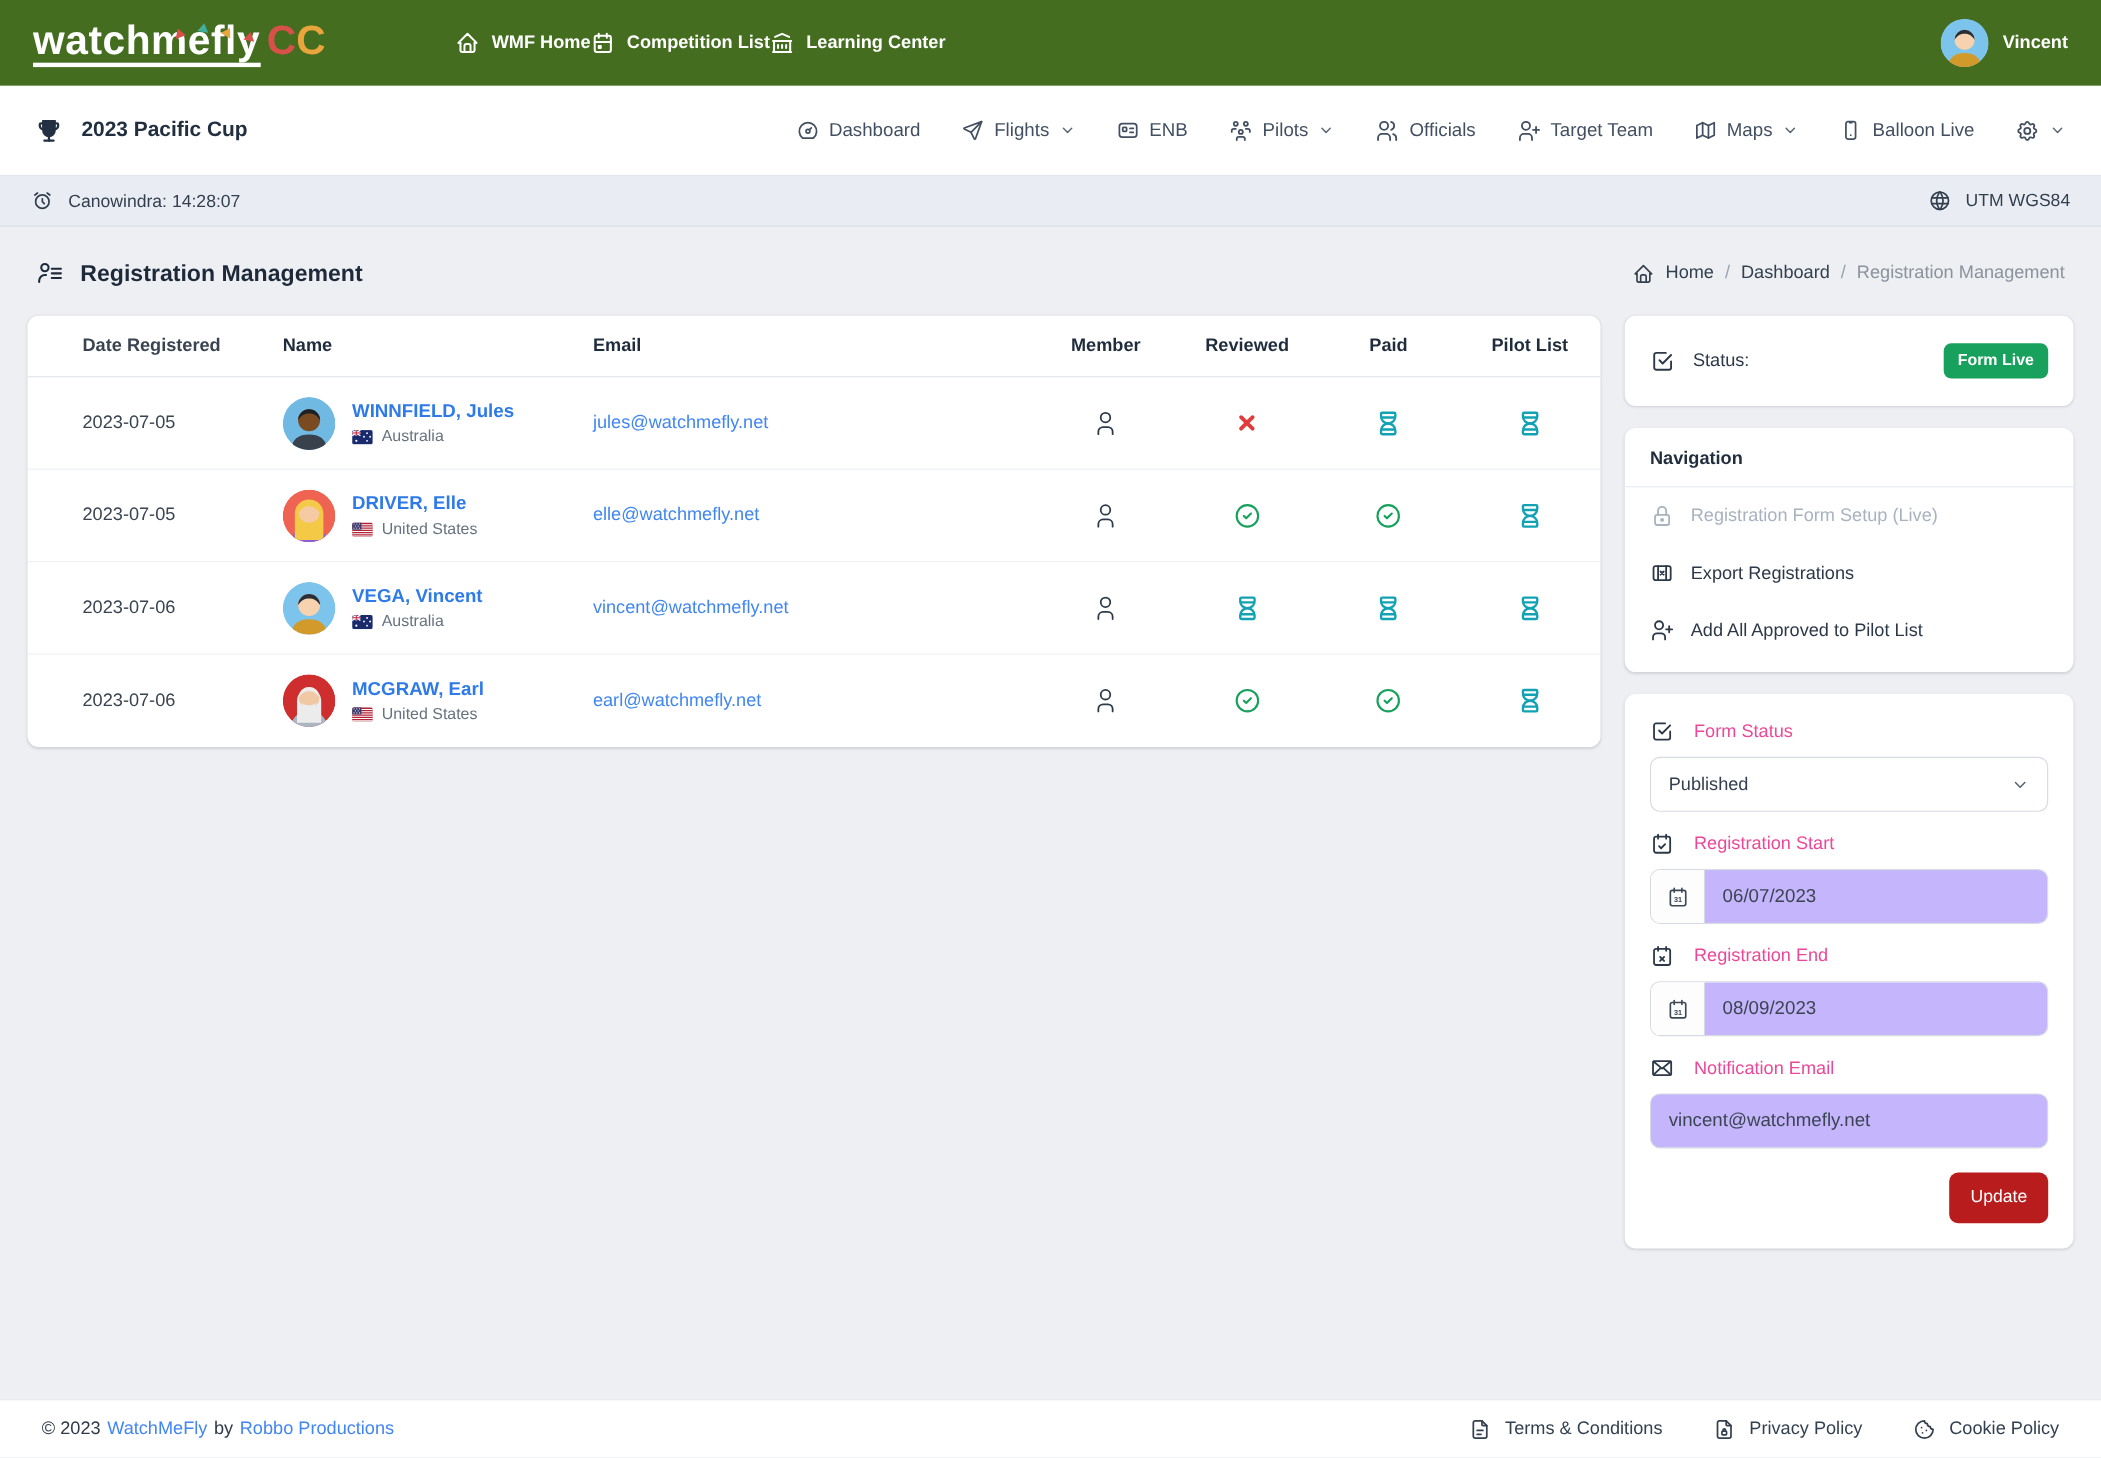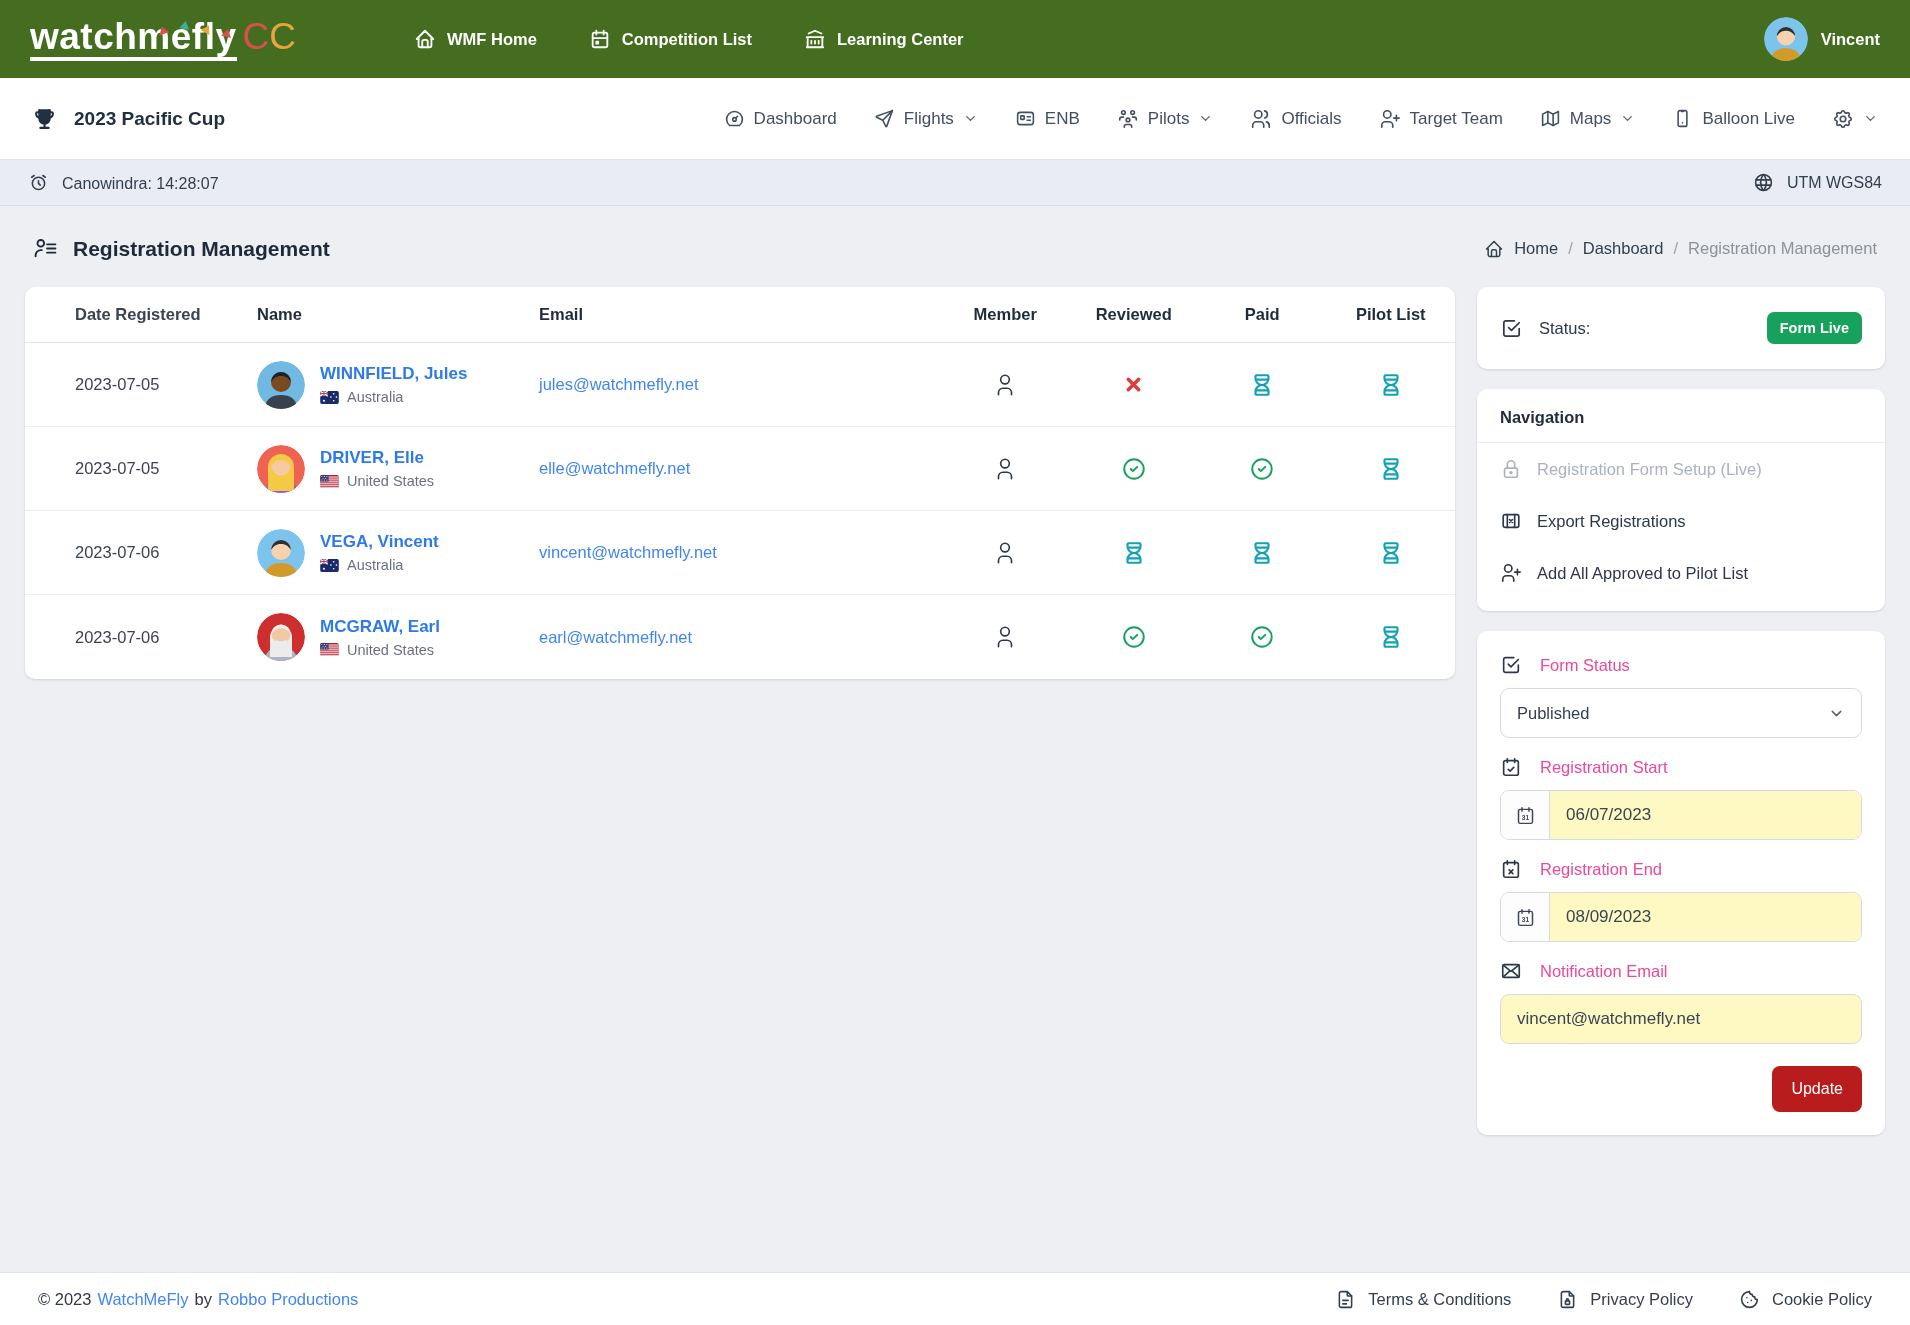--- a/index.html
+++ b/index.html
@@ -8,29 +8,29 @@
     font-family: "Liberation Sans", "DejaVu Sans", sans-serif;
     background:#edeff3; color:#222f3f; position:relative; overflow:hidden;
   }
   .ic { display:block; flex:none; }
 
   
   .topbar { height:78px; background:#446d20; display:flex; align-items:center; padding:0 30px; }
   .logo { display:flex; align-items:flex-end; position:relative; cursor:pointer; }
   .logo-main { font-size:37px; font-weight:700; color:#fff; letter-spacing:.5px;
                border-bottom:4px solid #fff; padding-bottom:2px; line-height:1; }
-  .logo-cc { font-size:37px; font-weight:400; line-height:1; margin-left:6px; padding-bottom:6px; }
+  .logo-cc { font-size:37px; font-weight:700; line-height:1; margin-left:6px; padding-bottom:6px; }
   .logo-cc .c1 { color:#d8504a; } .logo-cc .c2 { color:#e7a53c; }
   .confetti { position:absolute; top:3px; left:128px; width:80px; height:14px; }
   .tri { position:absolute; width:0; height:0; border-left:5px solid transparent; border-right:5px solid transparent; }
   .tri1 { border-bottom:8px solid #d8504a; left:0;  top:5px; transform:rotate(-20deg); }
   .tri2 { border-bottom:8px solid #3fae9b; left:22px; top:0;  transform:rotate(10deg); }
   .tri3 { border-bottom:8px solid #e7a53c; left:44px; top:4px; transform:rotate(30deg); }
   .tri4 { border-bottom:8px solid #d8504a; left:64px; top:8px; transform:rotate(12deg); }
-  .topnav { display:flex; align-items:center; gap:52px; margin-left:118px; }
+  .topnav { display:flex; align-items:center; margin-left:118px; }
   .topnav-item { display:flex; align-items:center; gap:11px; color:#fff; font-size:16.5px; font-weight:600; cursor:pointer; }
   .topuser { margin-left:auto; display:flex; align-items:center; gap:13px; color:#fff; font-size:16.5px; font-weight:600; cursor:pointer; }
   .avatar { width:44px; height:44px; border-radius:50%; overflow:hidden; flex:none; }
   .avatar svg { display:block; width:100%; height:100%; }
 
   
   .compbar { height:82px; background:#fff; border-bottom:1px solid #e3e6ec; display:flex; align-items:center; padding:0 32px; }
   .comp-title { display:flex; align-items:center; gap:17px; font-size:19px; font-weight:700; color:#222f3f; }
   .compnav { margin-left:auto; display:flex; align-items:center; gap:37px; }
   .compnav-item { display:flex; align-items:center; gap:9px; color:#424f60; font-size:17px; cursor:pointer; }
@@ -84,21 +84,21 @@
   .nav-item { display:flex; align-items:center; gap:15px; padding:15px 23px; font-size:16.5px; color:#2c3848; cursor:pointer; }
   .nav-item:first-of-type { margin-top:8px; }
   .nav-item.disabled { color:#a9b2bf; cursor:default; }
   .form-card { padding:23px; }
   .f-label { display:flex; align-items:center; gap:18px; font-size:16.5px; color:#ec4899; margin:18px 0 12px; }
   .f-label.first { margin-top:0; }
   .f-select { height:50px; border:1px solid #d6dbe3; border-radius:9px; display:flex; align-items:center; padding:0 16px; font-size:16.5px; color:#333f4e; cursor:pointer; background:#fff; }
   .f-select .chev { margin-left:auto; color:#57616e; }
   .input-group { display:flex; height:50px; border:1px solid #d6dbe3; border-radius:9px; overflow:hidden; background:#fff; }
   .addon { width:49px; display:flex; align-items:center; justify-content:center; border-right:1px solid #d6dbe3; color:#3c4754; cursor:pointer; background:#fdfdfe; }
-  .input-group input, .f-input { border:none; outline:none; flex:1; padding:0 16px; font-size:17px; color:#3b4552; font-family:inherit; background:#fef9c3; min-width:0; }
+  .input-group input, .f-input { border:none; outline:none; flex:1; padding:0 16px; font-size:17px; color:#3b4552; font-family:inherit; background:#c4b5fd; min-width:0; }
   .f-input { width:100%; height:50px; border:1px solid #d6dbe3; border-radius:9px; }
   .update-row { display:flex; justify-content:flex-end; margin-top:22px; }
   .btn-primary { background:#b91c1c; color:#fff; border:none; border-radius:8px; padding:0 19px; height:46px; font-size:16px; font-weight:500; font-family:inherit; cursor:pointer; }
 
   
   .footer { position:absolute; left:0; right:0; bottom:0; height:53px; background:#fff; border-top:1px solid #e3e6ec; display:flex; align-items:center; padding:0 38px; font-size:16.5px; color:#2f3a49; }
   .footer a, .flink { color:#4285f4; cursor:pointer; text-decoration:none; }
   .footer-left { display:flex; gap:6px; align-items:center; }
   .footer-right { margin-left:auto; display:flex; align-items:center; gap:46px; }
   .footer-item { display:flex; align-items:center; gap:12px; cursor:pointer; color:#33404f; }

